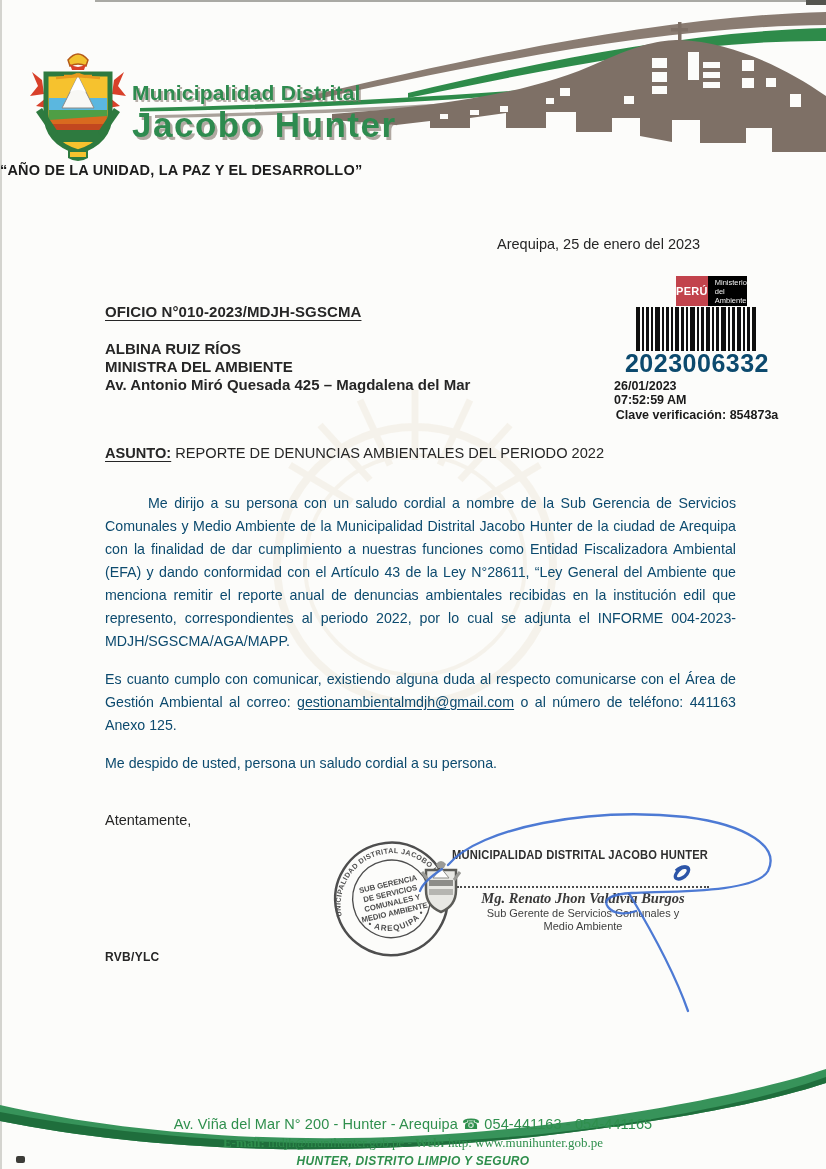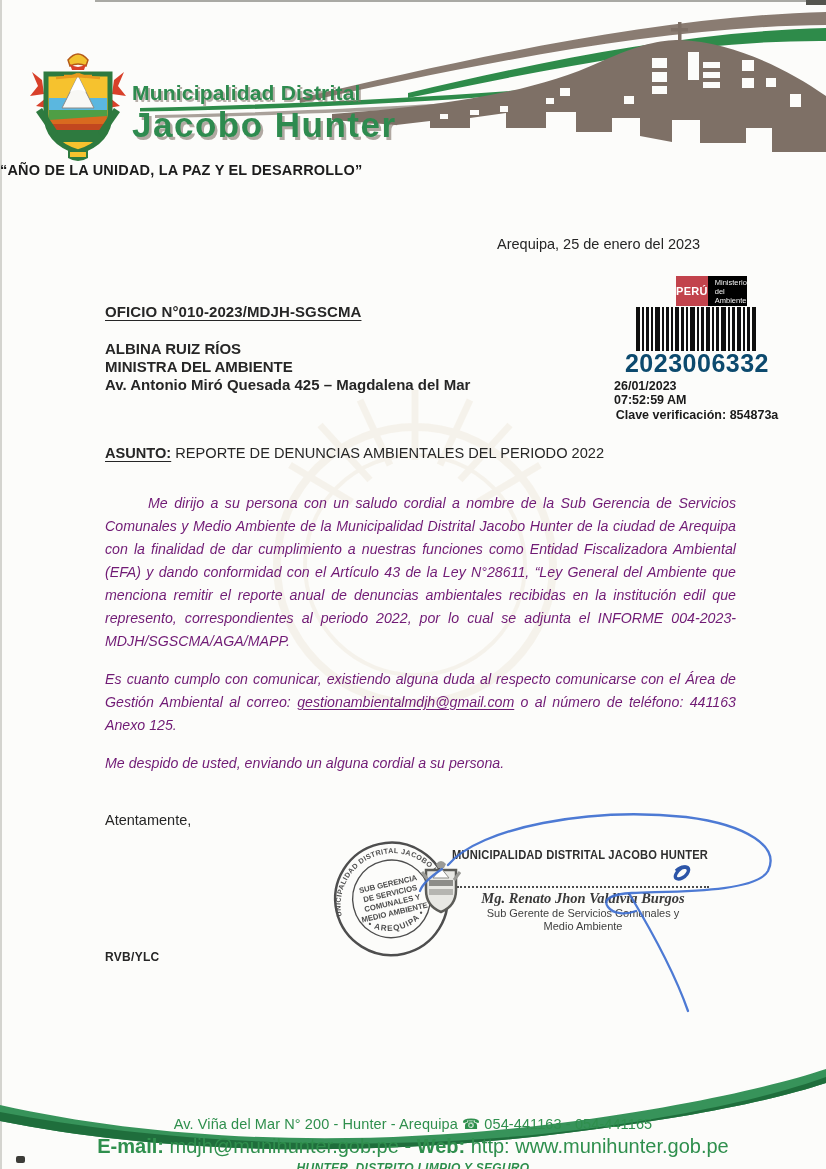--- a/index.html
+++ b/index.html
@@ -31,21 +31,21 @@
   
   .watermark{position:absolute;left:240px;top:380px;opacity:.13;pointer-events:none;}
   
   .date-line{position:absolute;left:497px;top:236px;font-size:14.5px;}
   .reference{position:absolute;left:105px;top:303px;font-size:15px;font-weight:bold;
     text-decoration:underline;text-underline-offset:3px;letter-spacing:.1px;text-align:center;}
   .recipient{position:absolute;left:105px;top:340px;font-size:15px;font-weight:bold;line-height:18px;}
   .subject{position:absolute;left:105px;top:445px;font-size:14.6px;}
   .subject .lbl{font-weight:bold;text-decoration:underline;text-underline-offset:3px;}
   .bodytext{position:absolute;left:105px;top:492px;width:631px;font-size:14.2px;
-    line-height:23px;text-align:justify;color:#701a75;font-style:italic;}
+    line-height:23px;text-align:justify;color:#0c4a6e;}
   .bodytext p{margin:0 0 15px 0;}
   .bodytext .indent{text-indent:43px;}
   .email-link{text-decoration:underline;text-underline-offset:2px;}
   .closing{position:absolute;left:105px;top:812px;font-size:14.5px;}
   .initials{position:absolute;left:105px;top:950px;font-size:12px;font-weight:bold;letter-spacing:.3px;}
   
   .minam{position:absolute;left:612px;top:276px;width:170px;}
   .minam-head{display:flex;margin-left:24px;width:104px;height:30px;}
   .minam-red{width:38px;background:#c2434c;color:#fff;display:flex;align-items:center;justify-content:center;
     font-size:11px;font-weight:bold;letter-spacing:.3px;margin-left:40px;}
@@ -64,21 +64,21 @@
     transform:scaleX(.93);transform-origin:left;white-space:nowrap;}
   .sig-dots{margin:24px auto 0 auto;width:252px;border-top:2px dotted #4c4c4c;}
   .sig-name{margin-top:2px;font-family:"Liberation Serif","DejaVu Serif",serif;
     font-style:italic;font-weight:bold;font-size:14.5px;color:#3a3a3a;white-space:nowrap;}
   .sig-role{font-size:11px;color:#3f3f3f;line-height:13px;}
   .ink{position:absolute;left:330px;top:793px;pointer-events:none;}
   
   .footer-swoosh{position:absolute;left:0;top:1049px;}
   .footer-text{position:absolute;left:0;top:1072px;width:826px;text-align:center;color:#2f8f4d;margin-top:44px;}
   .f-line1{font-size:14.5px;letter-spacing:.1px;}
-  .f-line2{font-size:20px;margin-top:3px;}
+  .f-line2{font-size:13px;margin-top:3px;font-family:Liberation Serif, serif;}
   .f-line2 b{font-weight:bold;}
   .f-slogan{font-size:12px;font-weight:bold;font-style:italic;margin-top:3px;letter-spacing:.3px;}
   .seal text{fill:#4e4e4e;}
 </style>
 </head>
 <body>
 
 <div class="page">
 
   <div class="scan-top"></div>
@@ -237,21 +237,21 @@
   </div>
 
   <div class="subject">
     <span class="lbl">ASUNTO:</span>
     <span>REPORTE DE DENUNCIAS AMBIENTALES DEL PERIODO 2022</span>
   </div>
 
   <div class="bodytext">
     <p class="indent">Me dirijo a su persona con un saludo cordial a nombre de la Sub Gerencia de Servicios Comunales y Medio Ambiente de la Municipalidad Distrital Jacobo Hunter de la ciudad de Arequipa con la finalidad de dar cumplimiento a nuestras funciones como Entidad Fiscalizadora Ambiental (EFA) y dando conformidad con el Artículo 43 de la Ley N°28611, “Ley General del Ambiente que menciona remitir el reporte anual de denuncias ambientales recibidas en la institución edil que represento, correspondientes al periodo 2022, por lo cual se adjunta el INFORME 004-2023-MDJH/SGSCMA/AGA/MAPP.</p>
     <p><span>Es cuanto cumplo con comunicar, existiendo alguna duda al respecto comunicarse con el Área de Gestión Ambiental al correo: </span><span class="email-link">gestionambientalmdjh@gmail.com</span><span> o al número de teléfono: 441163 Anexo 125.</span></p>
-    <p>Me despido de usted, enviando un alguna cordial a su persona.</p>
+    <p>Me despido de usted, persona un saludo cordial a su persona.</p>
   </div>
 
   <div class="closing">Atentamente,</div>
 
   <svg class="seal" width="126" height="126" viewBox="0 0 130 130">
     <circle cx="65" cy="67" r="58" fill="none" stroke="#4e4e4e" stroke-width="2.6"></circle>
     <circle cx="65" cy="67" r="40" fill="none" stroke="#4e4e4e" stroke-width="1.4"></circle>
     <defs>
       <path id="sealTopArc" d="M11,74 A54,54 0 1 1 119,74"></path>
       <path id="sealBottomArc" d="M22,70 A46,46 0 0 0 108,70"></path>

